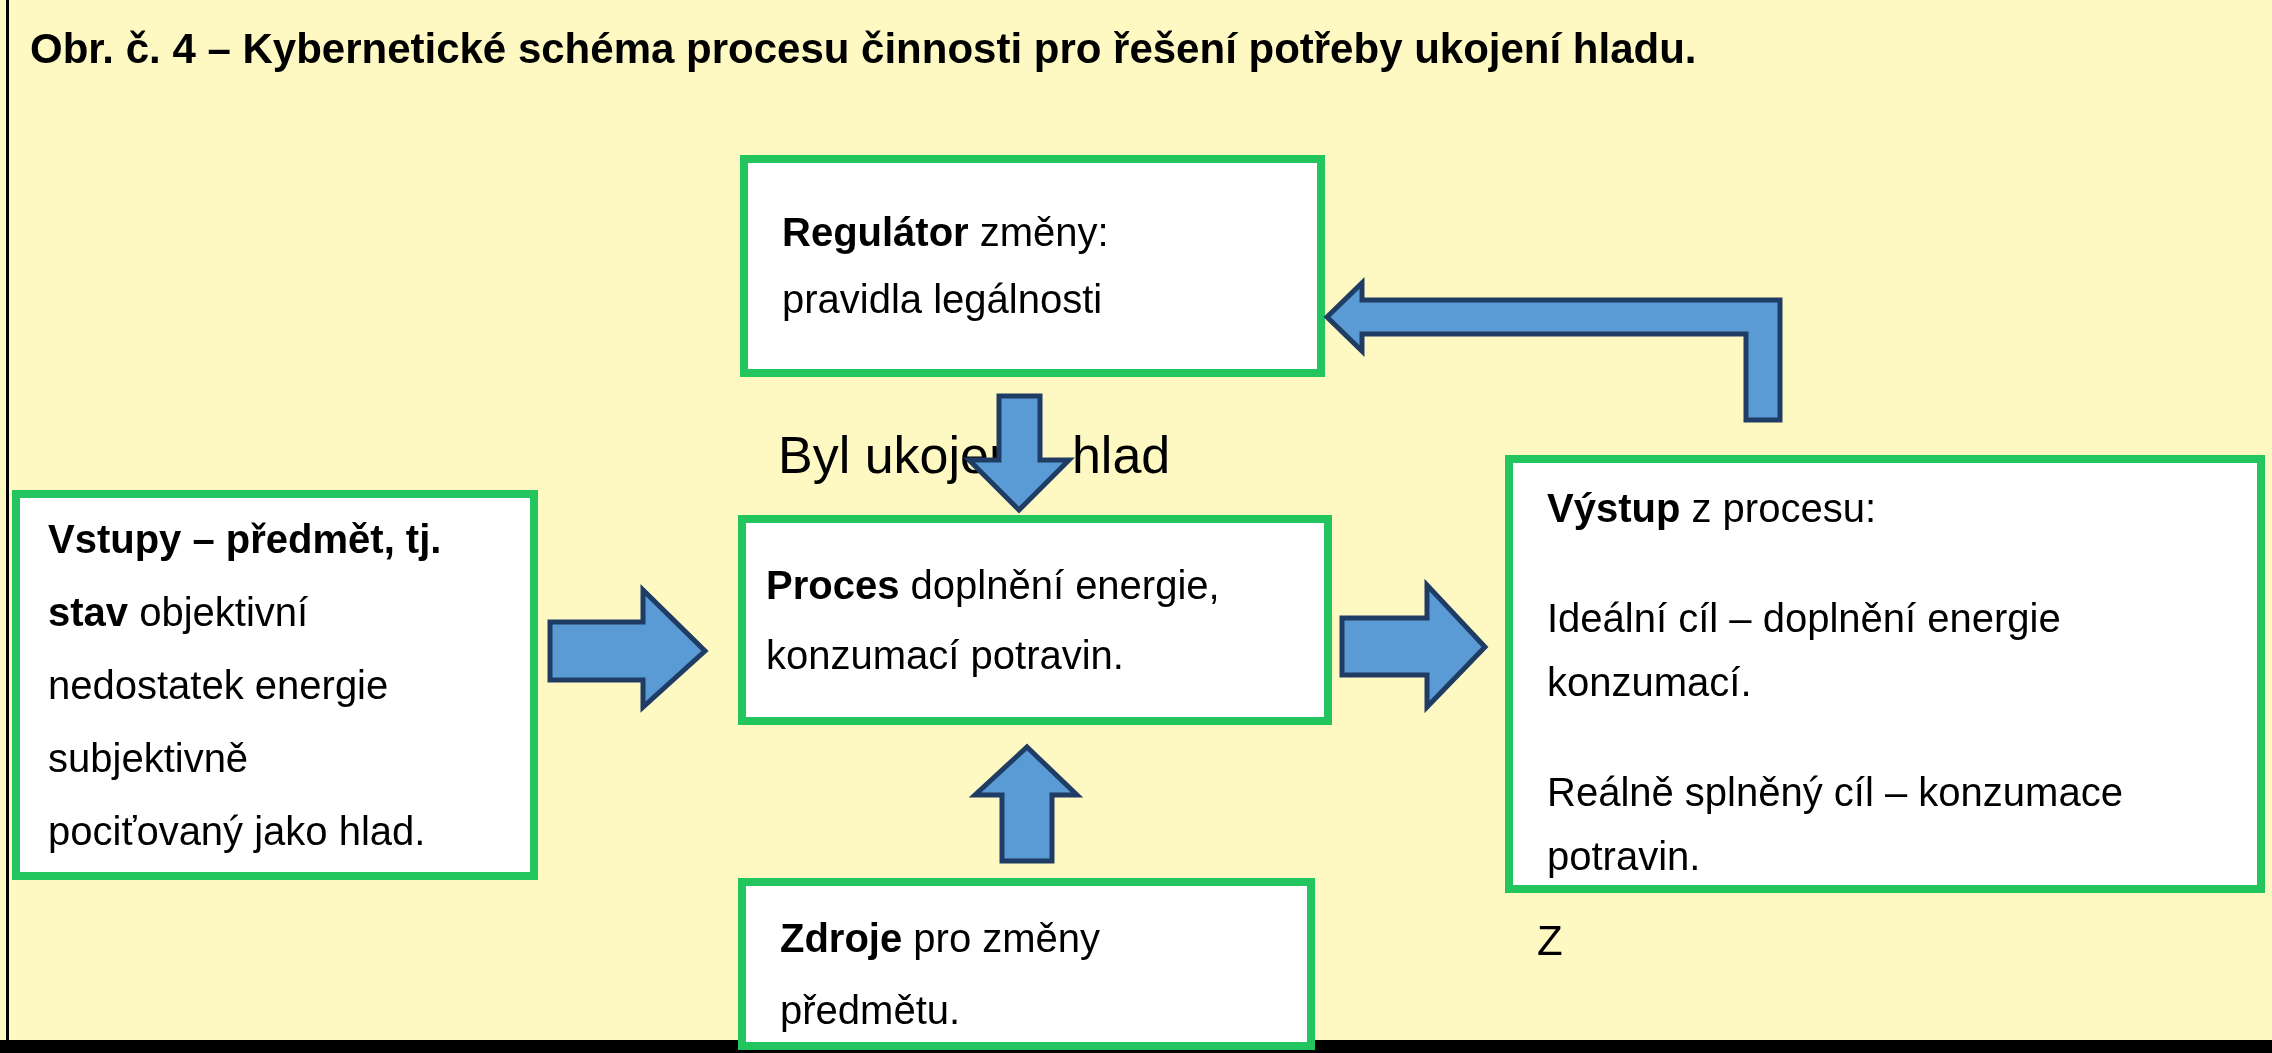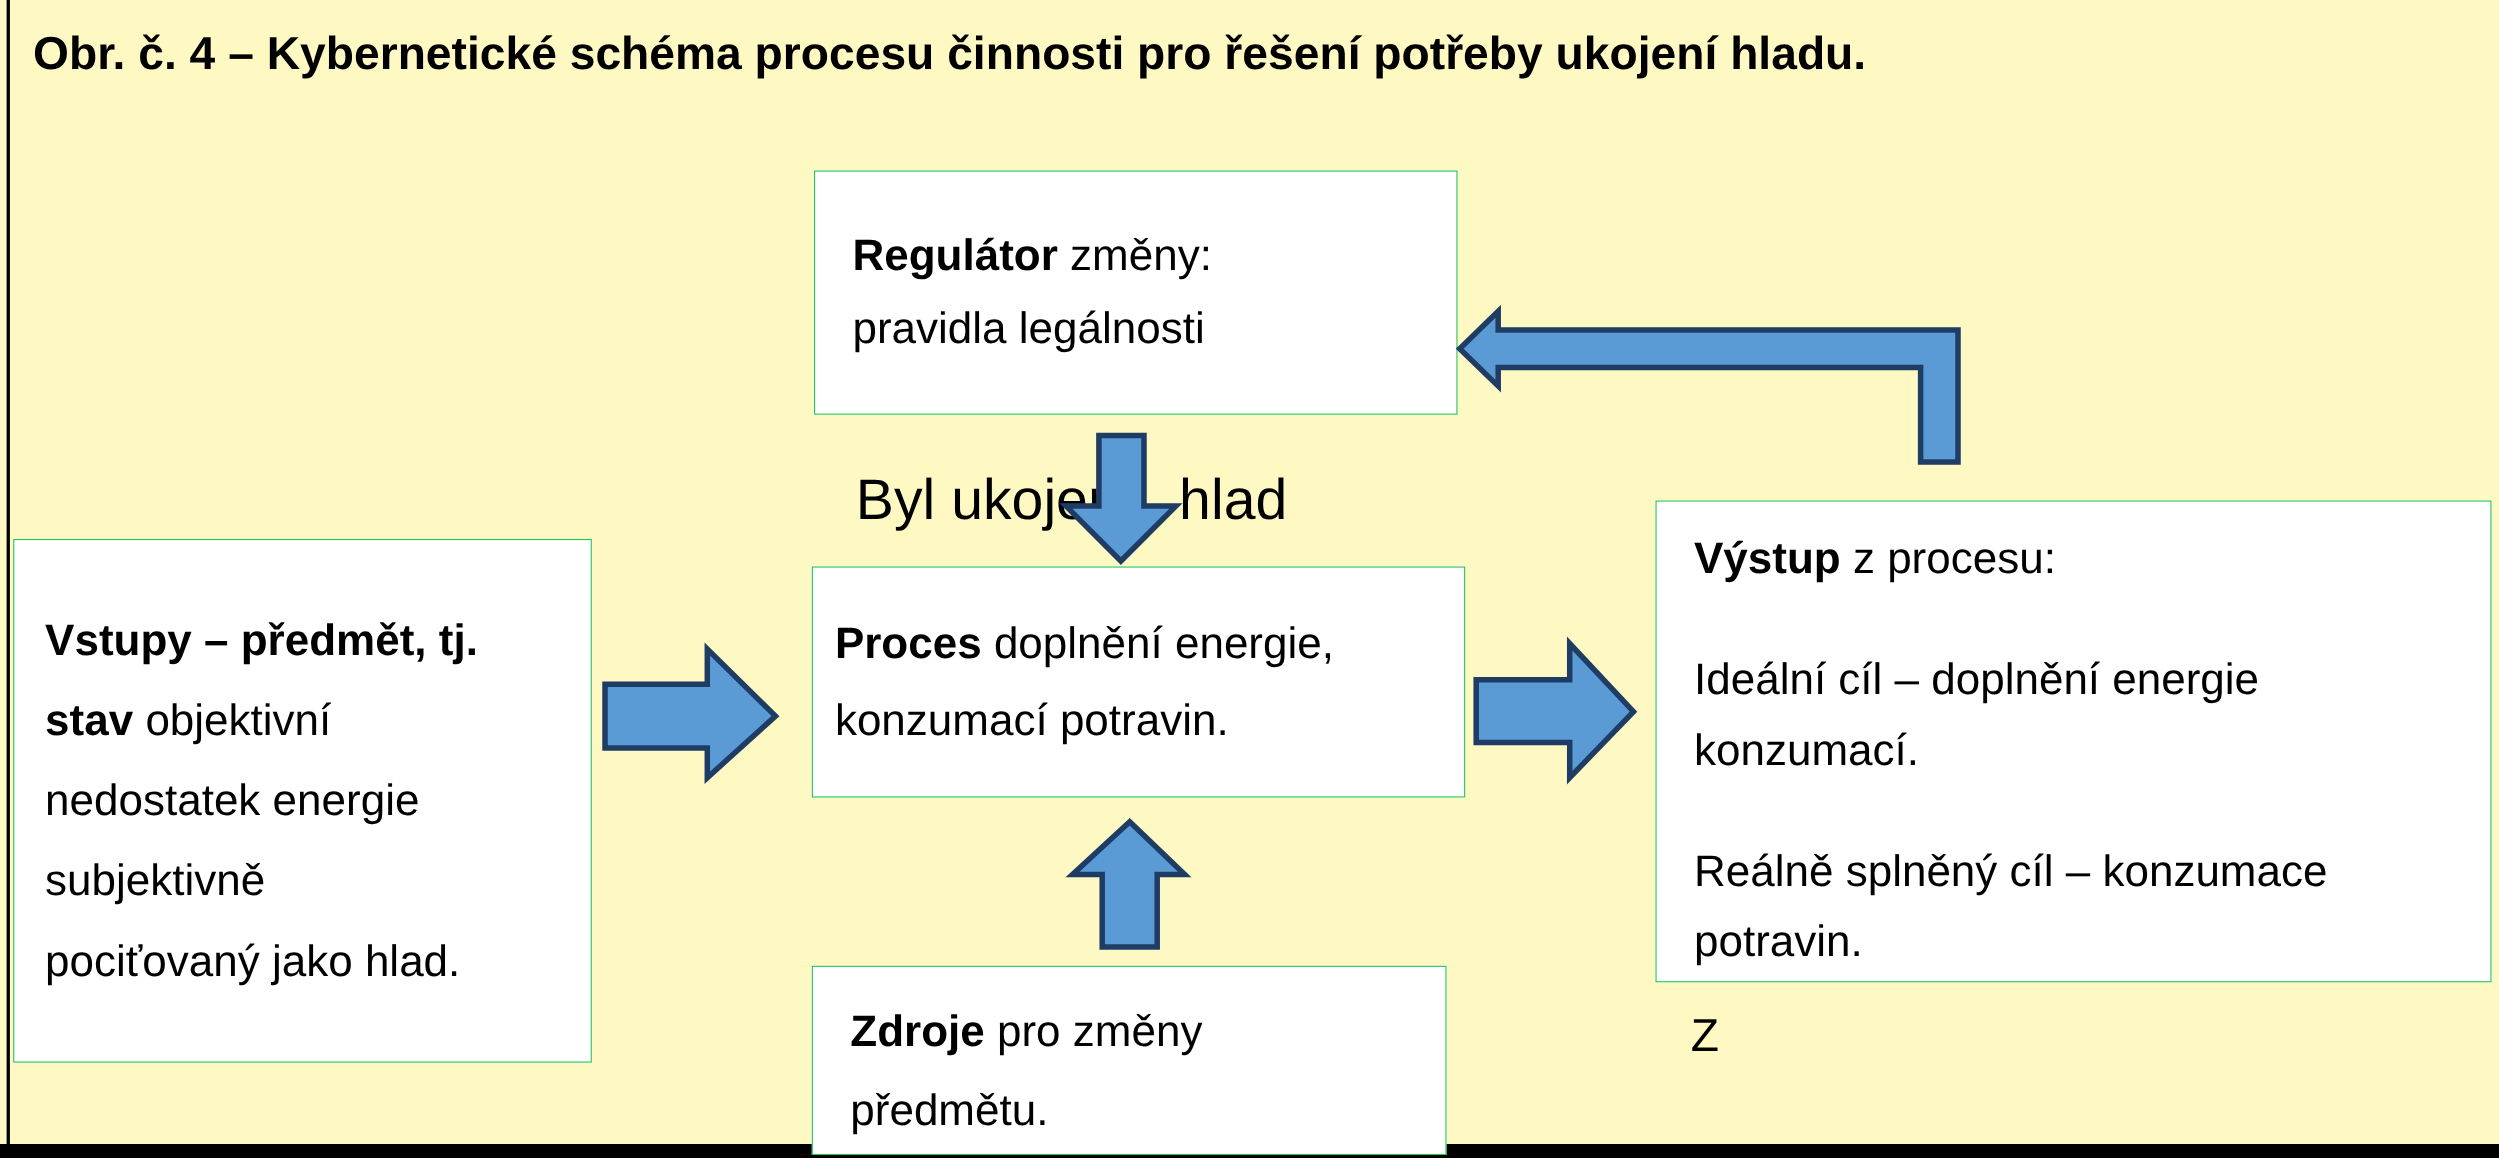--- a/index.html
+++ b/index.html
@@ -18,29 +18,29 @@
   .bottom-bar{
     position:absolute;left:0;top:1040px;width:2272px;height:13px;background:#000;
   }
   .caption{
     position:absolute;left:30px;top:24px;
     font-size:42px;font-weight:bold;line-height:1.2;white-space:nowrap;
   }
   .dbox{
     position:absolute;
     background:#fff;
-    border:1px solid #22c55e;
+    border:8px solid #22c55e;
     box-sizing:border-box;
     display:flex;flex-direction:column;justify-content:center;
     font-size:40px;line-height:67px;
     z-index:1;
   }
   .dbox .b{font-weight:bold;}
   .box-regulator{left:740px;top:155px;width:585px;height:222px;padding-left:34px;line-height:67px;}
-  .box-vstupy{left:12px;top:490px;width:526px;height:476px;padding-left:28px;line-height:73px;}
+  .box-vstupy{left:12px;top:490px;width:526px;height:390px;padding-left:28px;line-height:73px;}
   .box-proces{left:738px;top:515px;width:594px;height:210px;padding-left:20px;line-height:70px;}
   .box-vystup{left:1505px;top:455px;width:760px;height:438px;padding-left:34px;justify-content:center;padding-top:16px;line-height:64px;}
   .box-vystup .line:nth-child(2),
   .box-vystup .line:nth-child(4){margin-top:46px;}
   .box-zdroje{left:738px;top:878px;width:577px;height:172px;justify-content:center;padding-top:20px;padding-left:34px;line-height:72px;}
   .feedback{
     position:absolute;left:778px;top:430px;
     font-size:52px;line-height:50px;
     display:flex;gap:54px;
     z-index:2;

